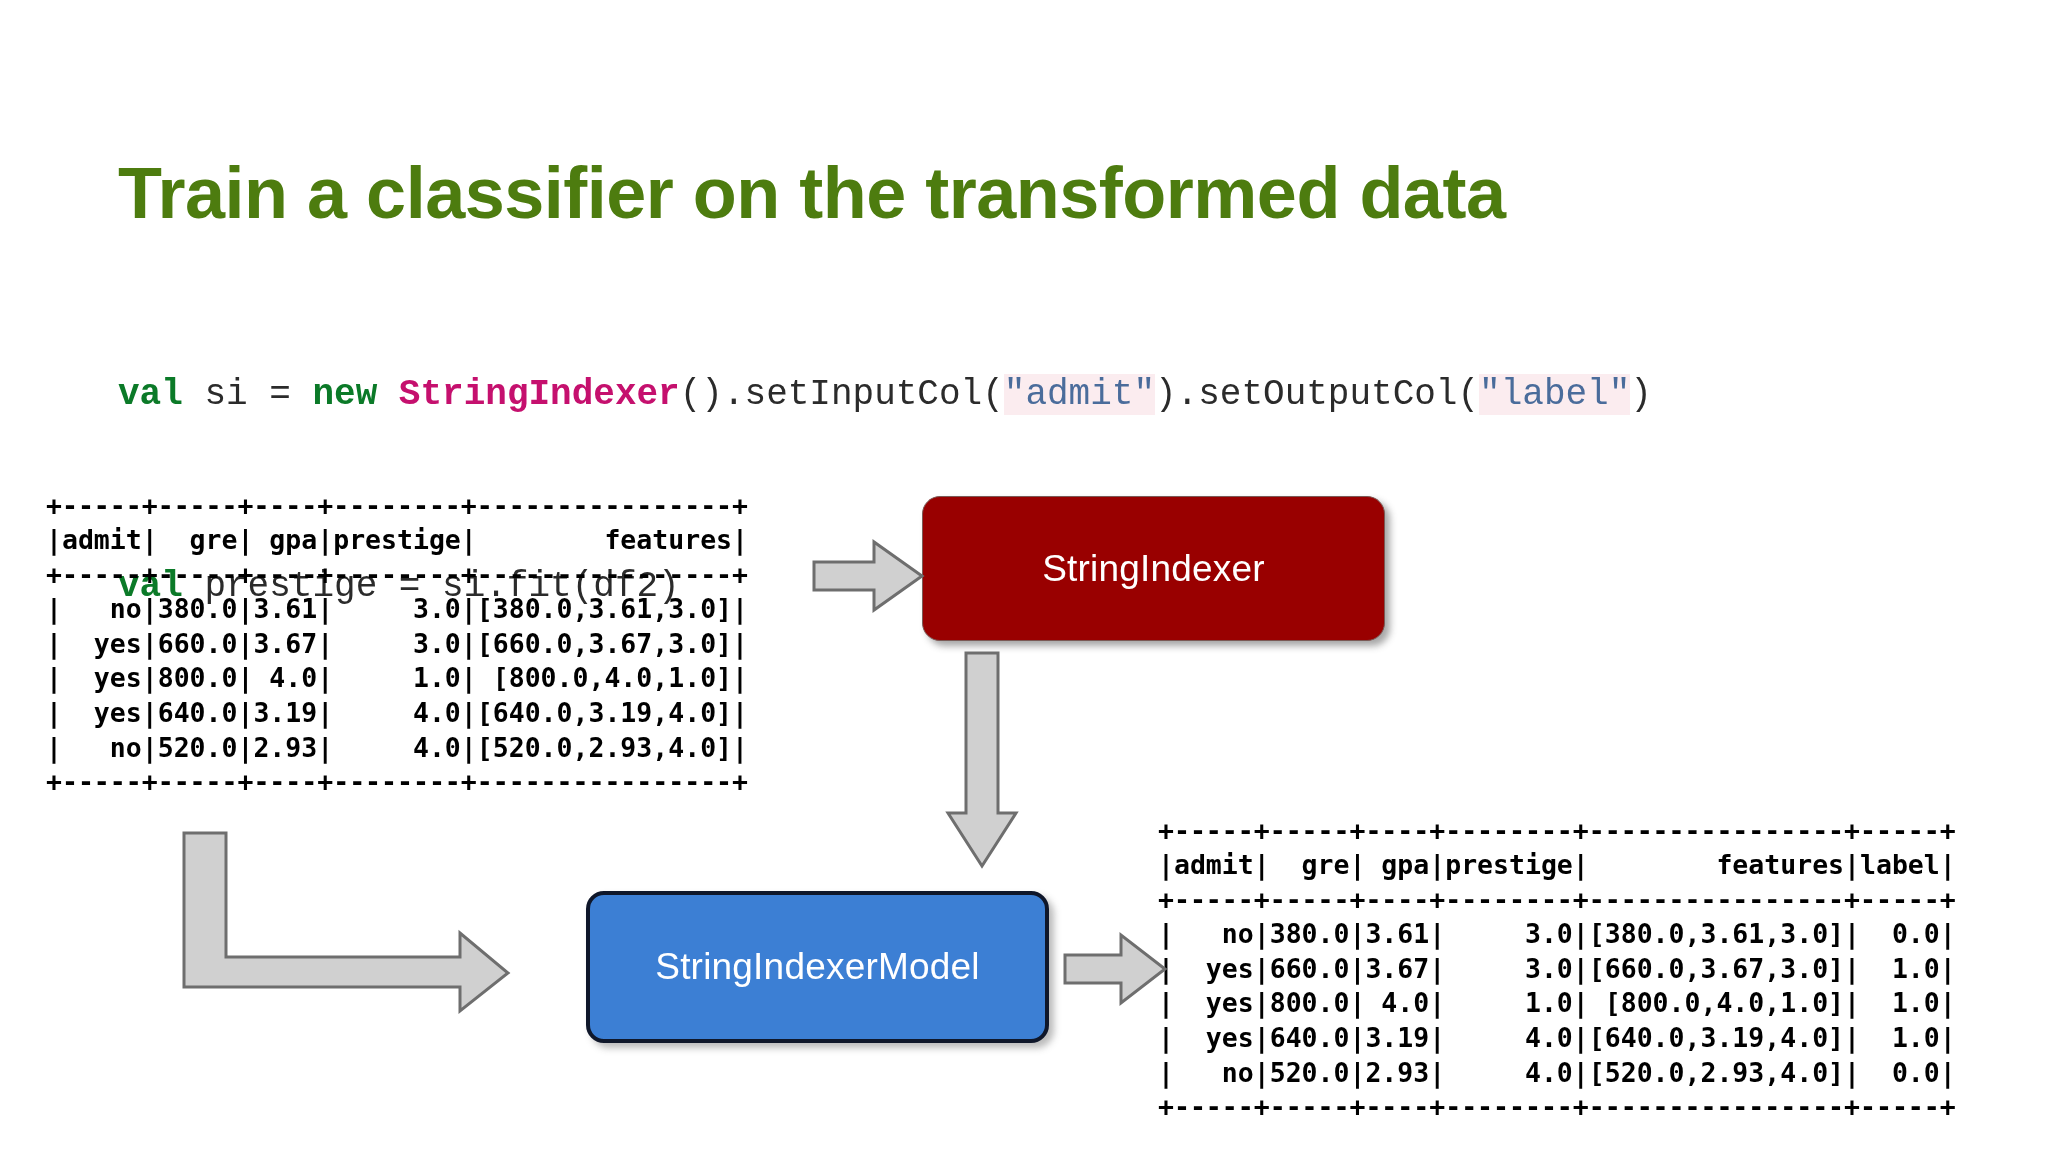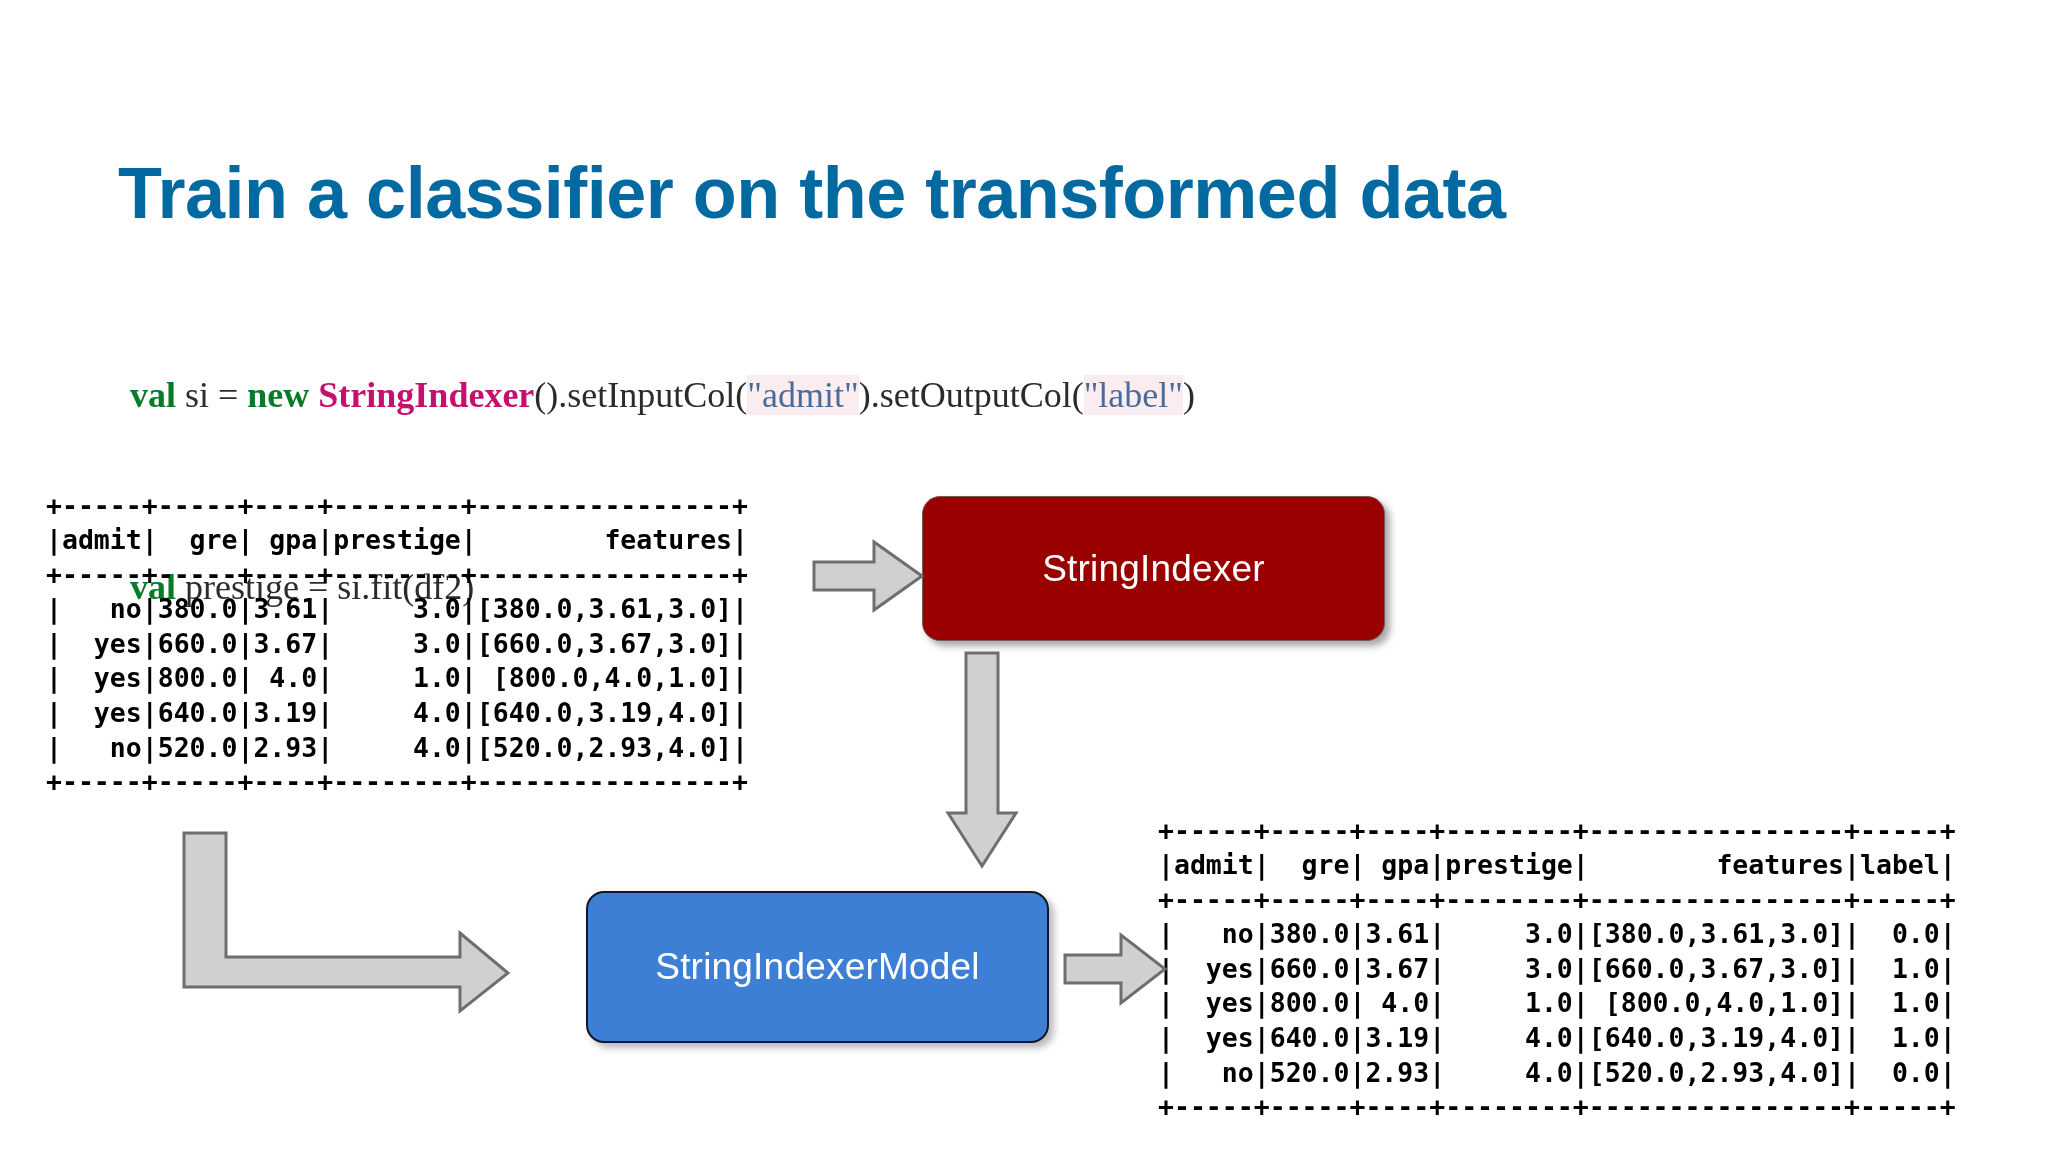--- a/index.html
+++ b/index.html
@@ -18,35 +18,34 @@
   
   #slide-title {
     position: absolute;
     left: 118px;
     top: 108px;
     font-family: "Liberation Sans", sans-serif;
     font-weight: bold;
     font-size: 72px;
     line-height: 1.05;
     letter-spacing: -0.5px;
-    color: #0369a1;
+    color: #4d7c0f;
     white-space: nowrap;
   }
 
   
   #code-block {
     position: absolute;
     left: 118px;
     top: 235px;
-    font-family: Liberation Serif, serif;
+    font-family: Liberation Mono, monospace;
     font-size: 36px;
     line-height: 64px;
     color: #2b2b2b;
     white-space: pre;
-    margin-left: 12px;
   }
   .code-line { white-space: pre; }
   .tok-kw    { color: #0b7a28; font-weight: bold; }
   .tok-type  { color: #c5106e; font-weight: bold; }
   .tok-plain { color: #2b2b2b; }
   .tok-str   { color: #4a6c9b; background: #fbecef; }
 
   
   .ascii-table {
     position: absolute;
@@ -89,21 +88,21 @@
     background: #990000;
     border: 1.5px solid #7a5a56;
     box-shadow: 5px 5px 7px rgba(60,60,60,0.45);
   }
   #box-stringindexermodel {
     left: 586px;
     top: 891px;
     width: 463px;
     height: 152px;
     background: #3c7fd4;
-    border: 2px solid #0f172a;
+    border: 4px solid #0f172a;
     box-shadow: 5px 5px 7px rgba(60,60,60,0.35);
   }
 
   
   .arrow-svg { position: absolute; overflow: visible; }
   .arrow-shape {
     fill: #d0d0d0;
     stroke: #6e6e6e;
     stroke-width: 3;
     stroke-linejoin: miter;

